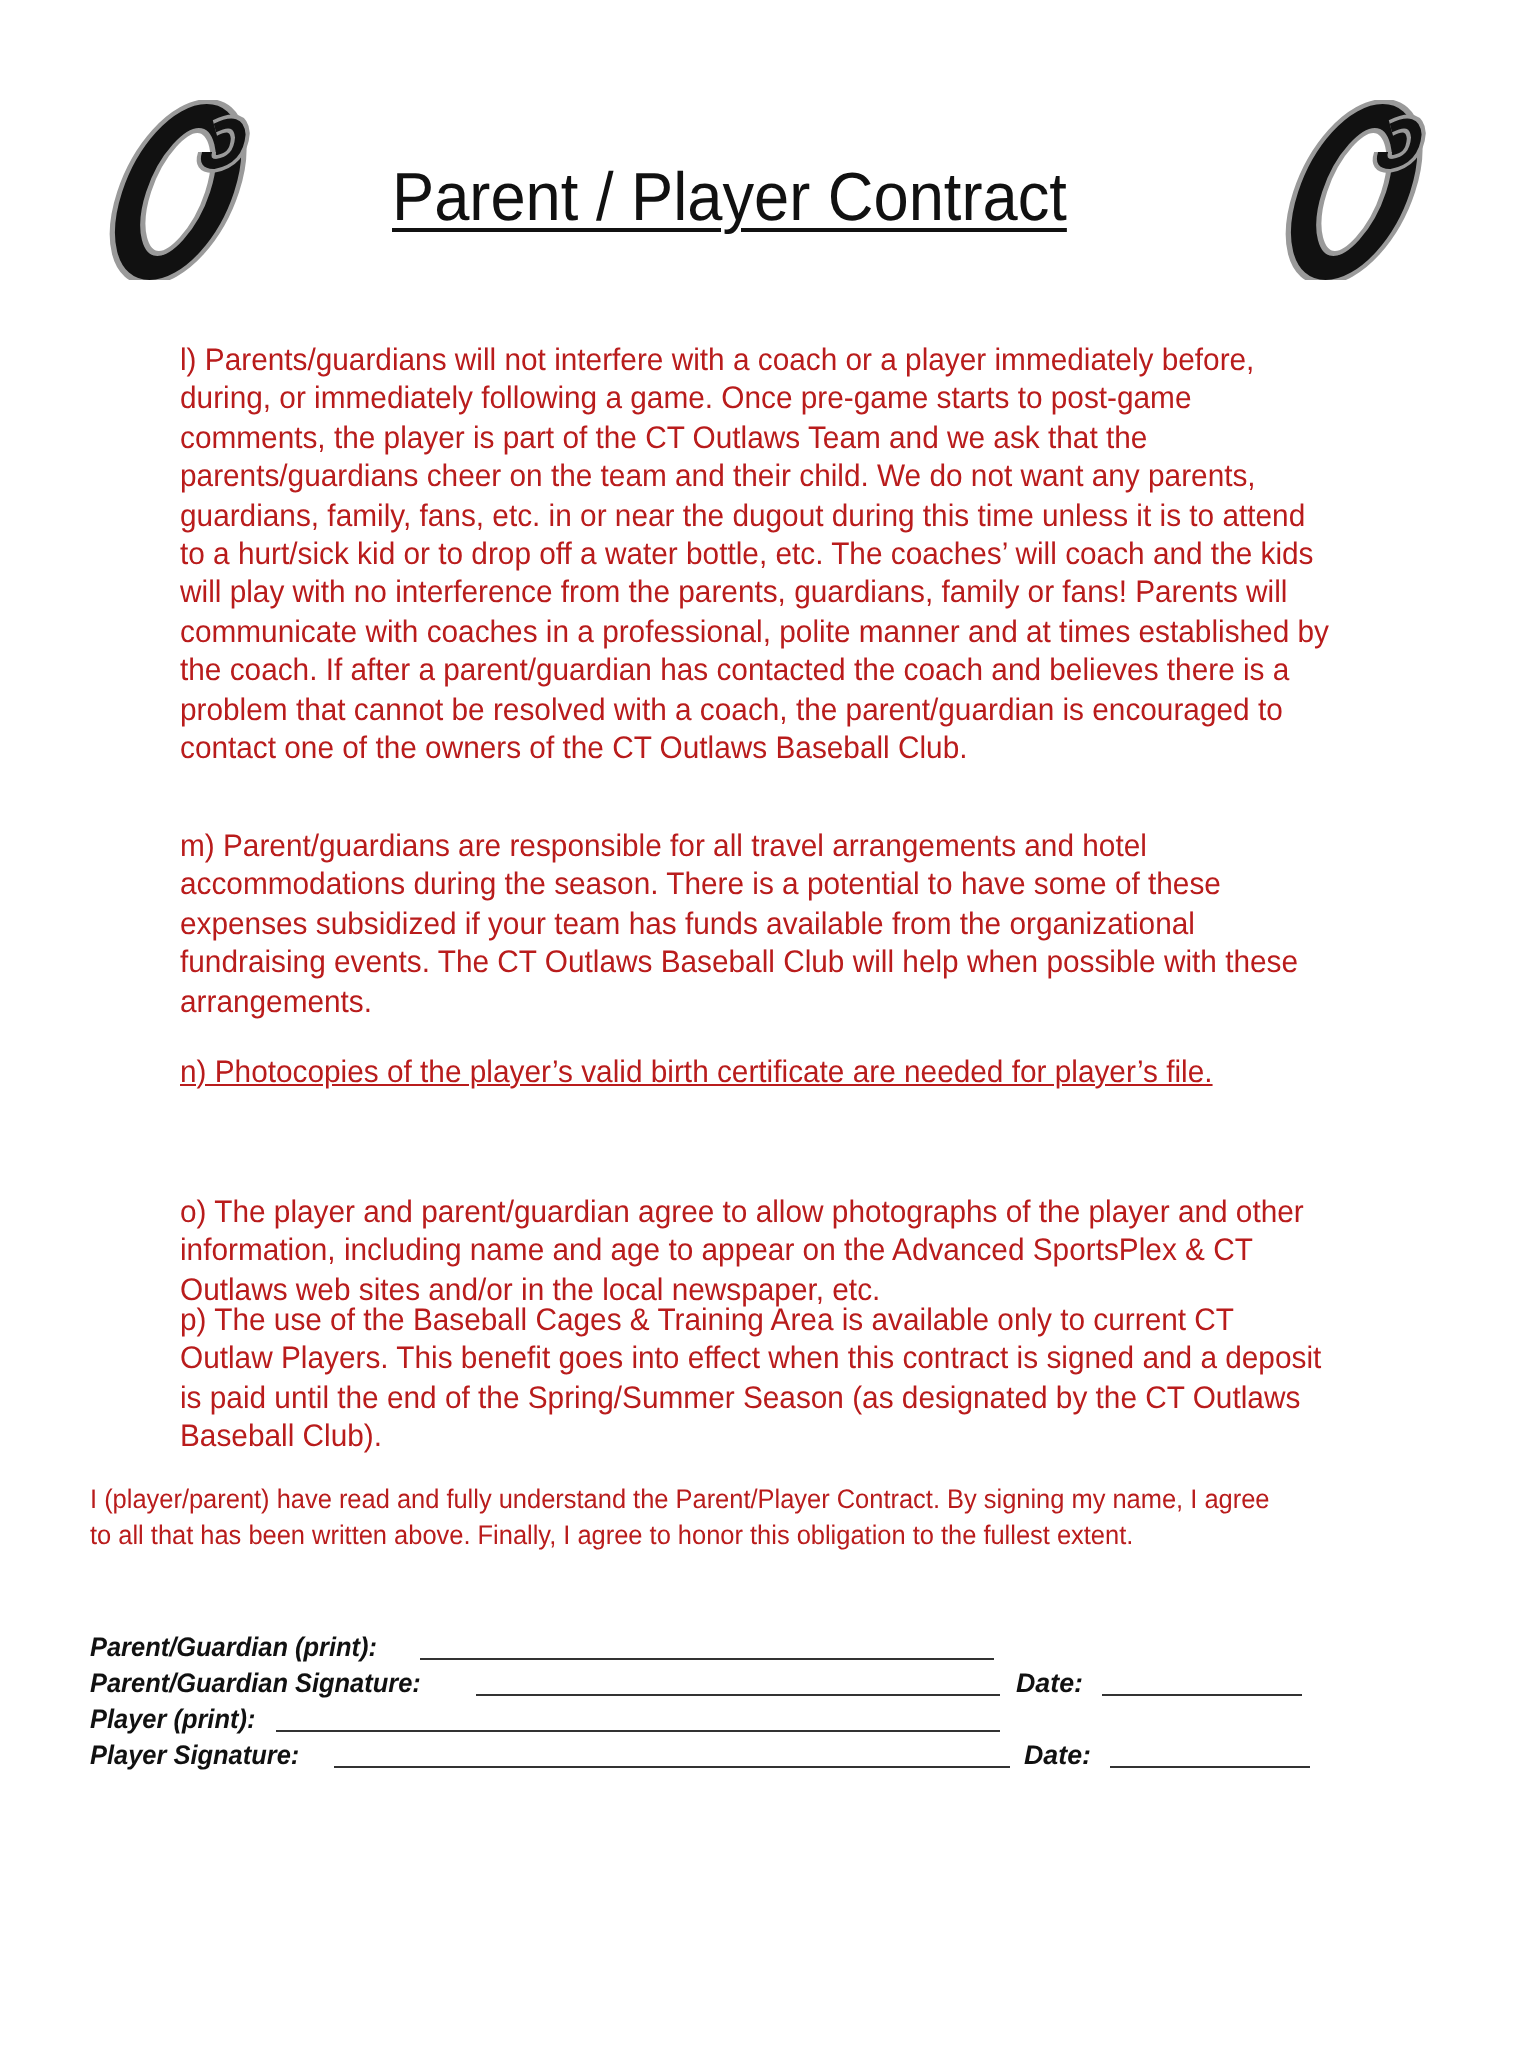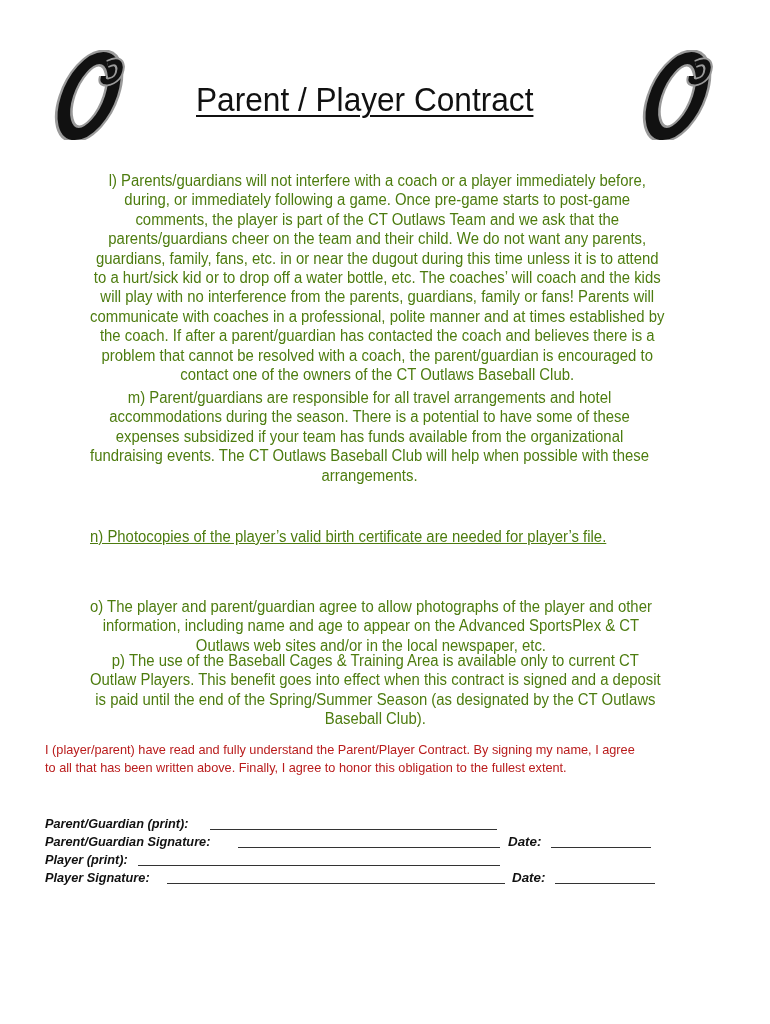--- a/index.html
+++ b/index.html
@@ -7,24 +7,24 @@
   .logo { position: absolute; width: 80px; height: 90px; }
   .logo-left { left: 50px; top: 50px; }
   .logo-right { left: 638px; top: 50px; }
   .title {
     position: absolute; left: 196px; top: 80px; width: 372px;
     font-size: 34px; line-height: 38px; white-space: nowrap;
     transform-origin: left top; transform: scaleX(0.93);
     text-decoration: underline; text-decoration-thickness: 2px; text-underline-offset: 4px;
     color: #111;
   }
-  .clause { position: absolute; left: 90px; font-size: 15.6px; line-height: 19.4px; color: #4d7c0f; text-align: center; }
+  .clause { position: absolute; left: 90px; font-size: 15.6px; line-height: 19.4px; color: #b91c1c; }
   .clause .line { display: block; white-space: nowrap; transform-origin: left top; transform: scaleX(0.955); }
   #clause-l { top: 171px; }
-  #clause-m { top: 388px; }
+  #clause-m { top: 414px; }
   #clause-n { top: 527px; text-decoration: underline; }
   #clause-o { top: 597px; }
   #clause-p { top: 651px; }
   .agreement { position: absolute; left: 45px; top: 741px; font-size: 13.4px; line-height: 18px; color: #b91c1c; }
   .agreement .line { display: block; white-space: nowrap; transform-origin: left top; transform: scaleX(0.95); }
   .sig-row { position: absolute; left: 45px; font-size: 13.4px; line-height: 18px; font-style: italic; font-weight: bold; color: #111; white-space: nowrap; height: 18px; }
   .sig-row .lbl { position: absolute; left: 0; top: 0; transform-origin: left top; transform: scaleX(0.95); }
   .sig-row .blank { position: absolute; top: 14px; height: 0; border-bottom: 1.3px solid #333; }
   .sig-row .date-lbl { position: absolute; top: 0; }
   #row-pg-print { top: 815px; }

